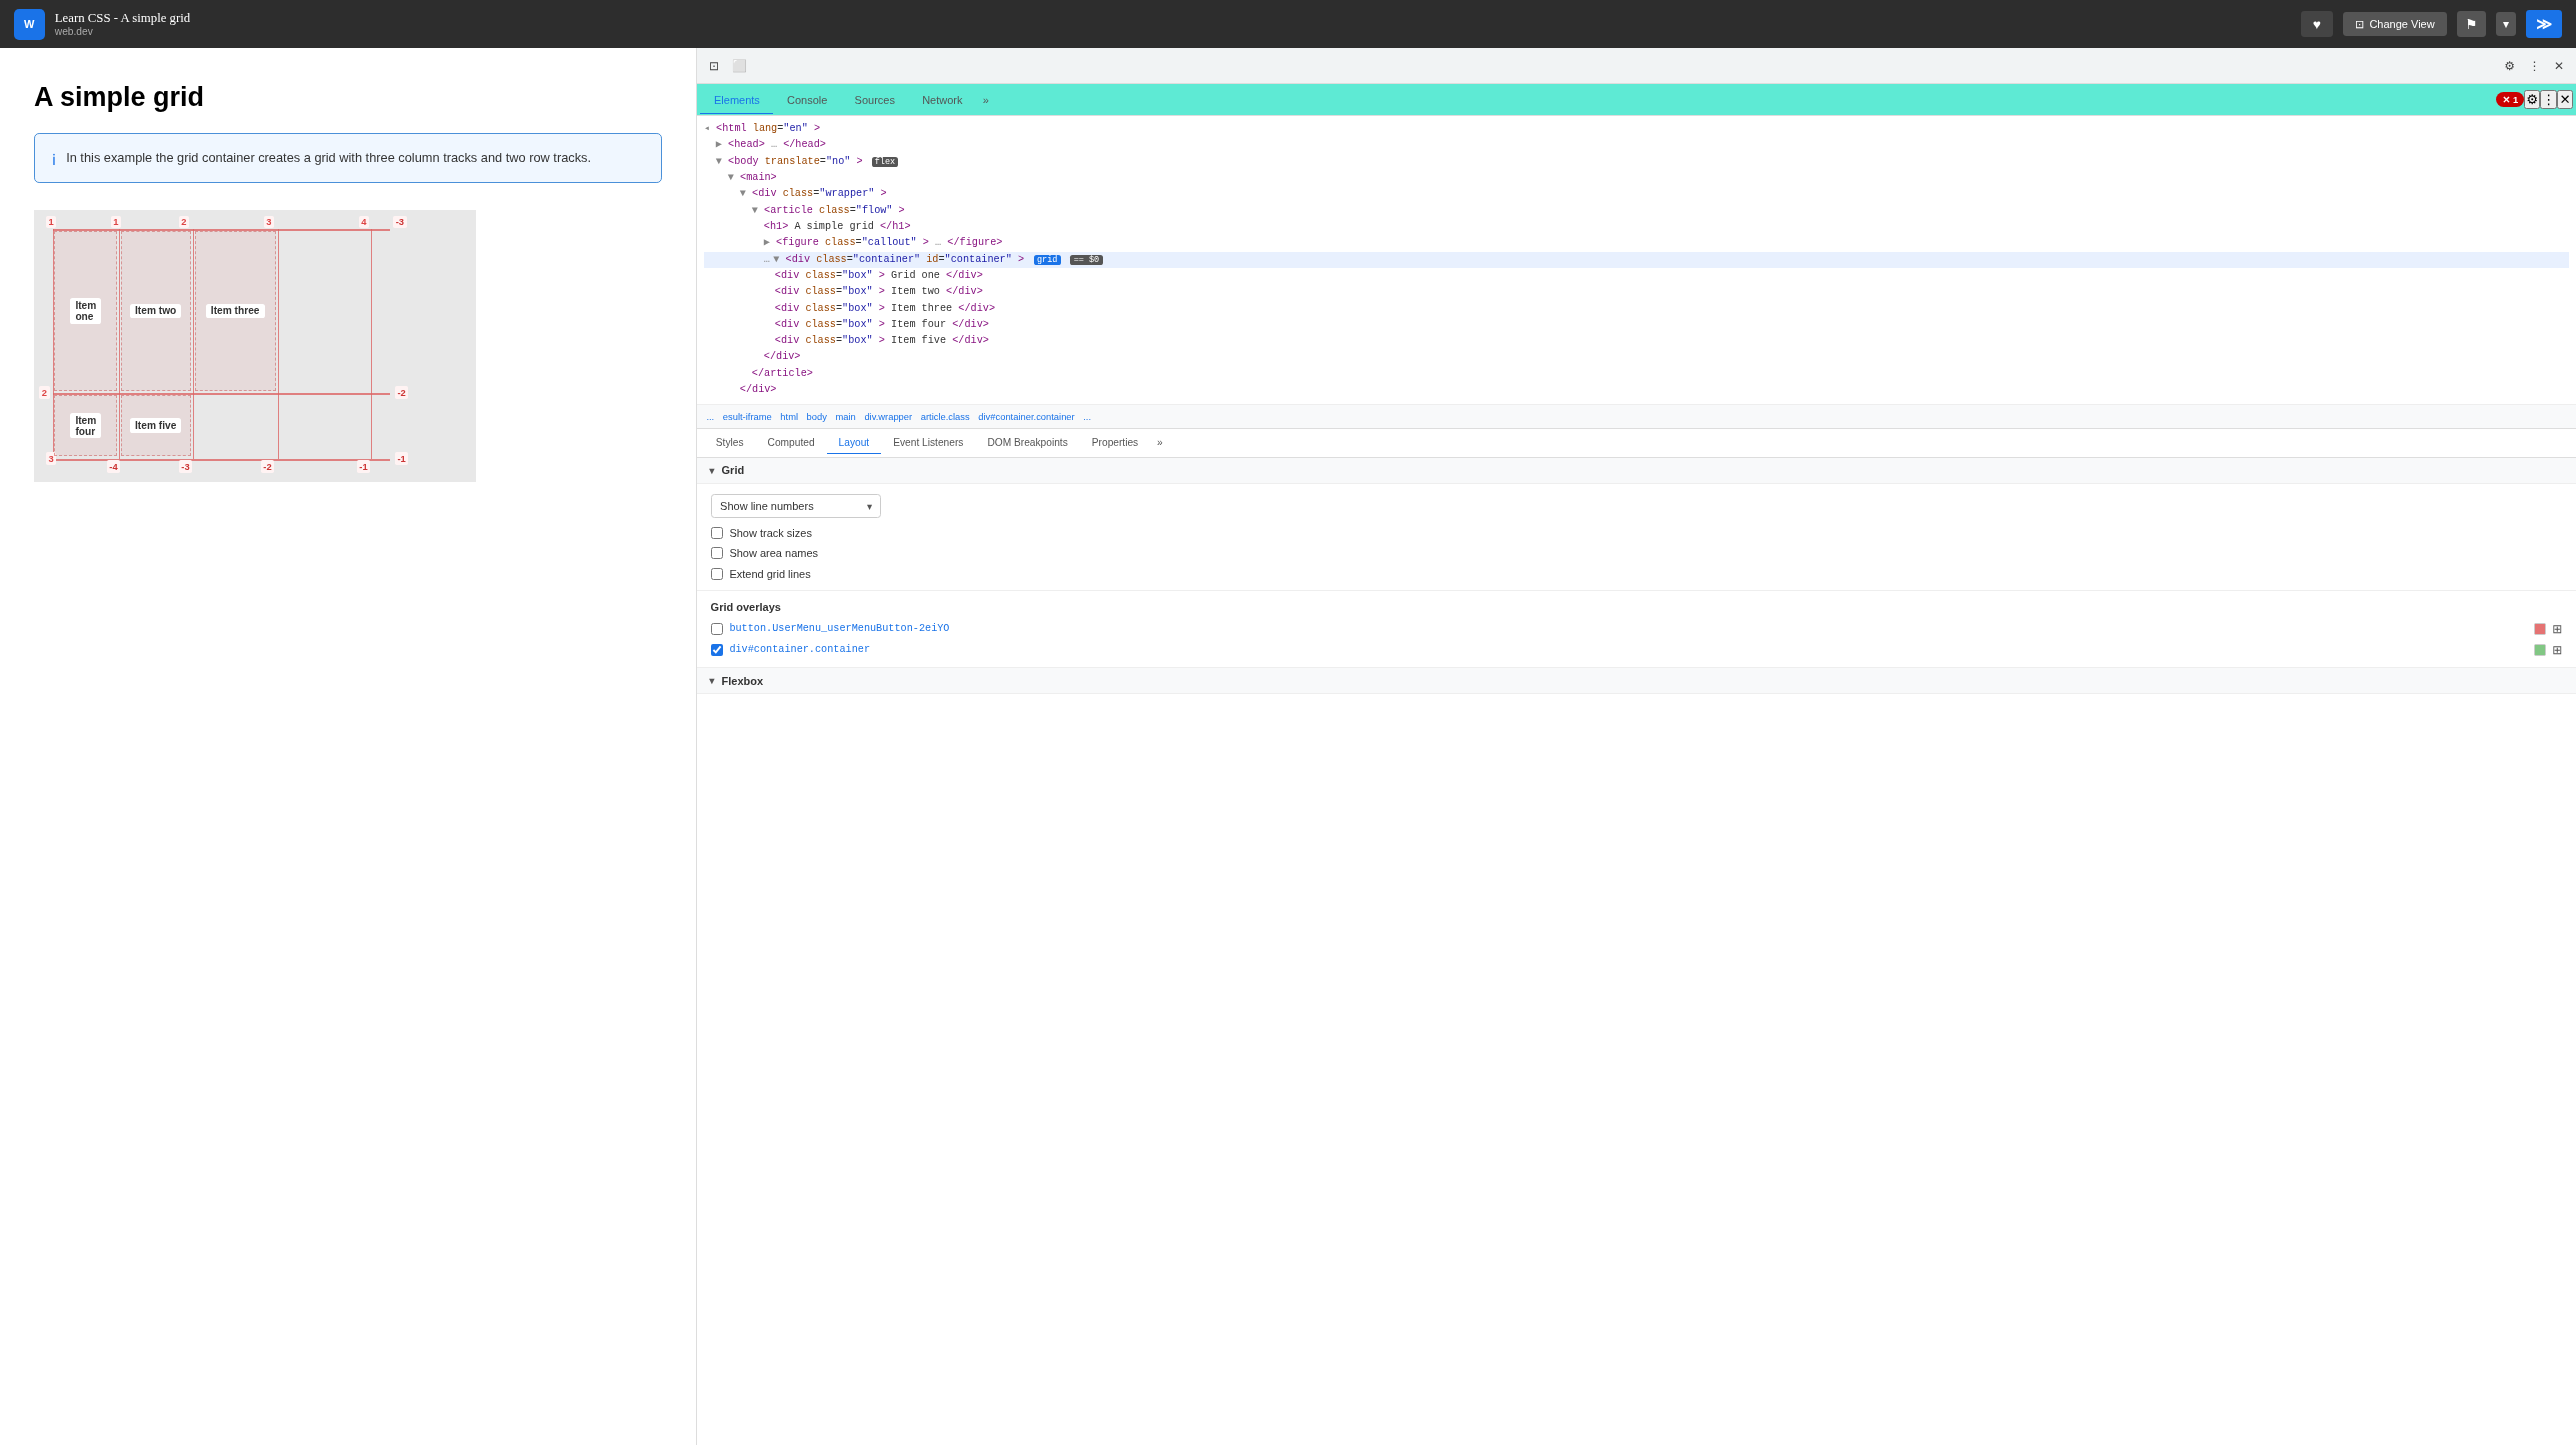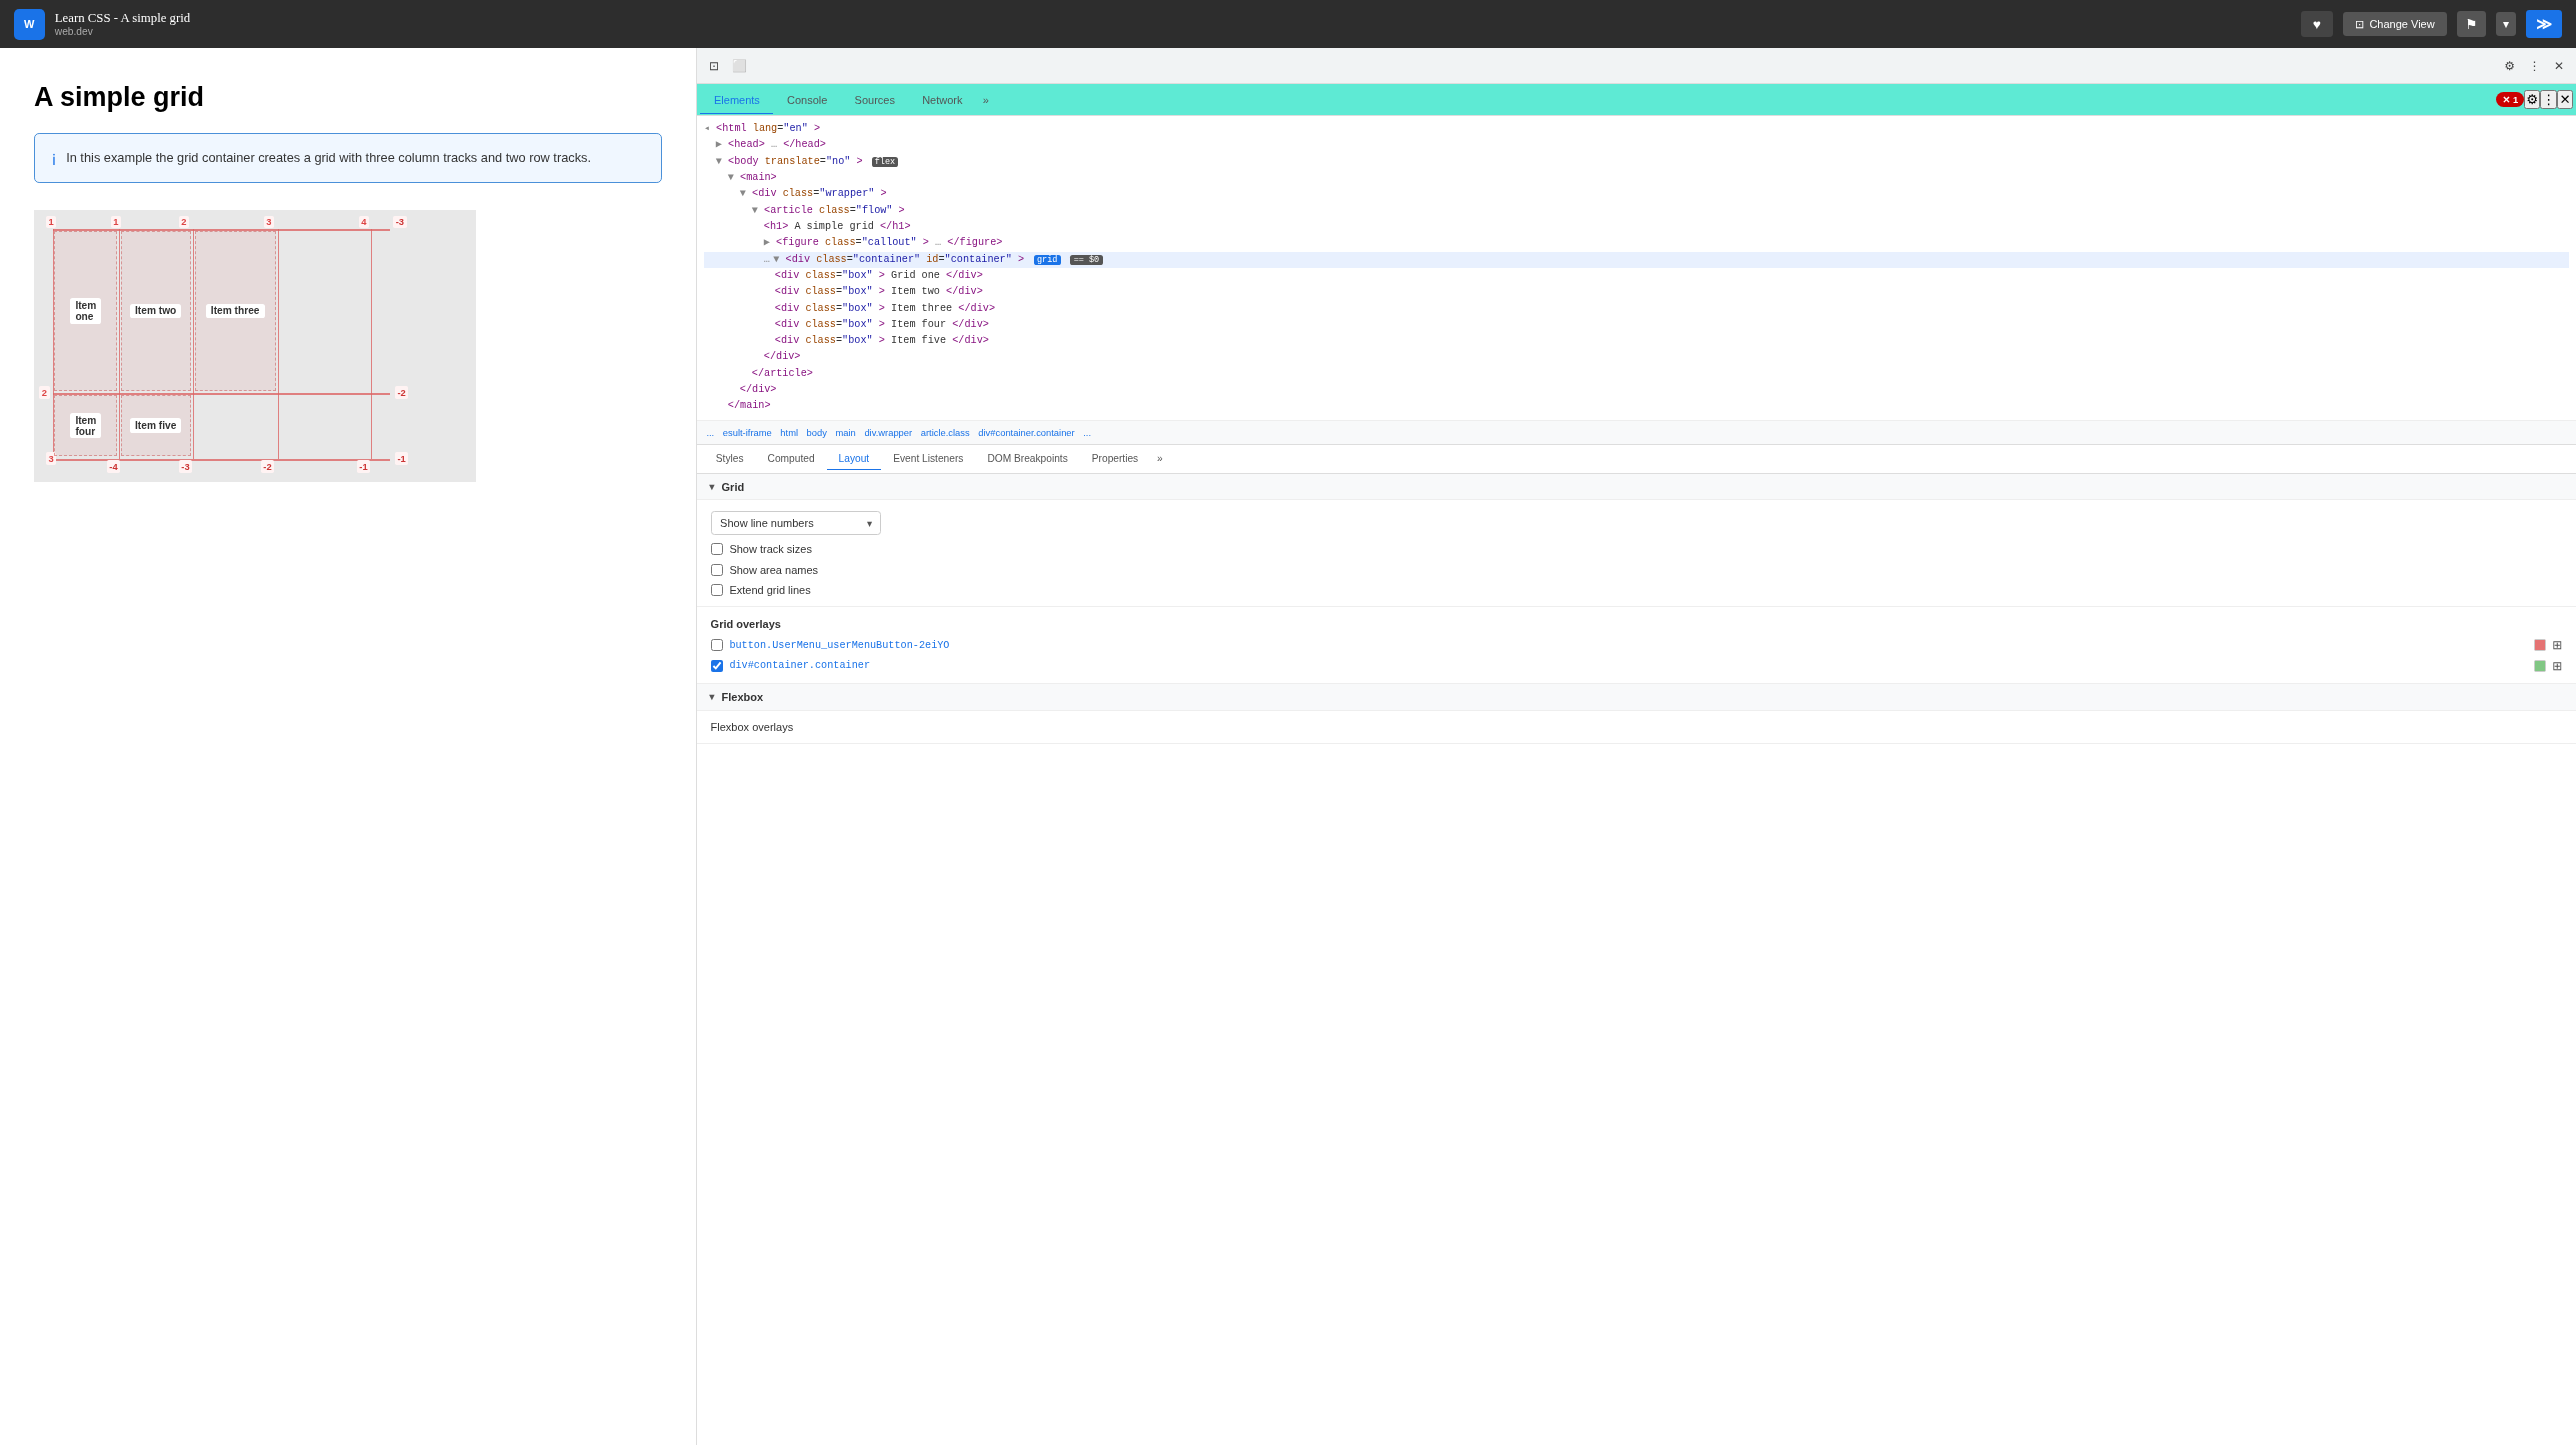--- a/index.html
+++ b/index.html
@@ -319,23 +319,20 @@
       </div>
       <div class="indent" style="padding-left:60px;">
         <span class="tag">&lt;/div&gt;</span>
       </div>
       <div class="indent" style="padding-left:48px;">
         <span class="tag">&lt;/article&gt;</span>
       </div>
       <div class="indent" style="padding-left:36px;">
         <span class="tag">&lt;/div&gt;</span>
       </div>
-      <div class="indent" style="padding-left:24px;">
-        <span class="tag">&lt;/main&gt;</span>
-      </div>
     </div>
 
     <div class="breadcrumb">
       <span class="bc-item">...</span>
       <span class="bc-sep"> </span>
       <span class="bc-item">esult-iframe</span>
       <span class="bc-sep"> </span>
       <span class="bc-item">html</span>
       <span class="bc-sep"> </span>
       <span class="bc-item">body</span>
@@ -408,20 +405,17 @@
           <div class="color-swatch" style="background:#81c784;"></div>
           <span class="grid-icon">⊞</span>
         </div>
       </div>
 
       <div class="section-header">
         <span class="chevron">▼</span>
         <span class="section-title">Flexbox</span>
       </div>
 
-      <div class="section-body">
-        <div class="flexbox-overlays-title">Flexbox overlays</div>
-      </div>
 
     </div>
   </div>
 </div>
 
 
 </body></html>

